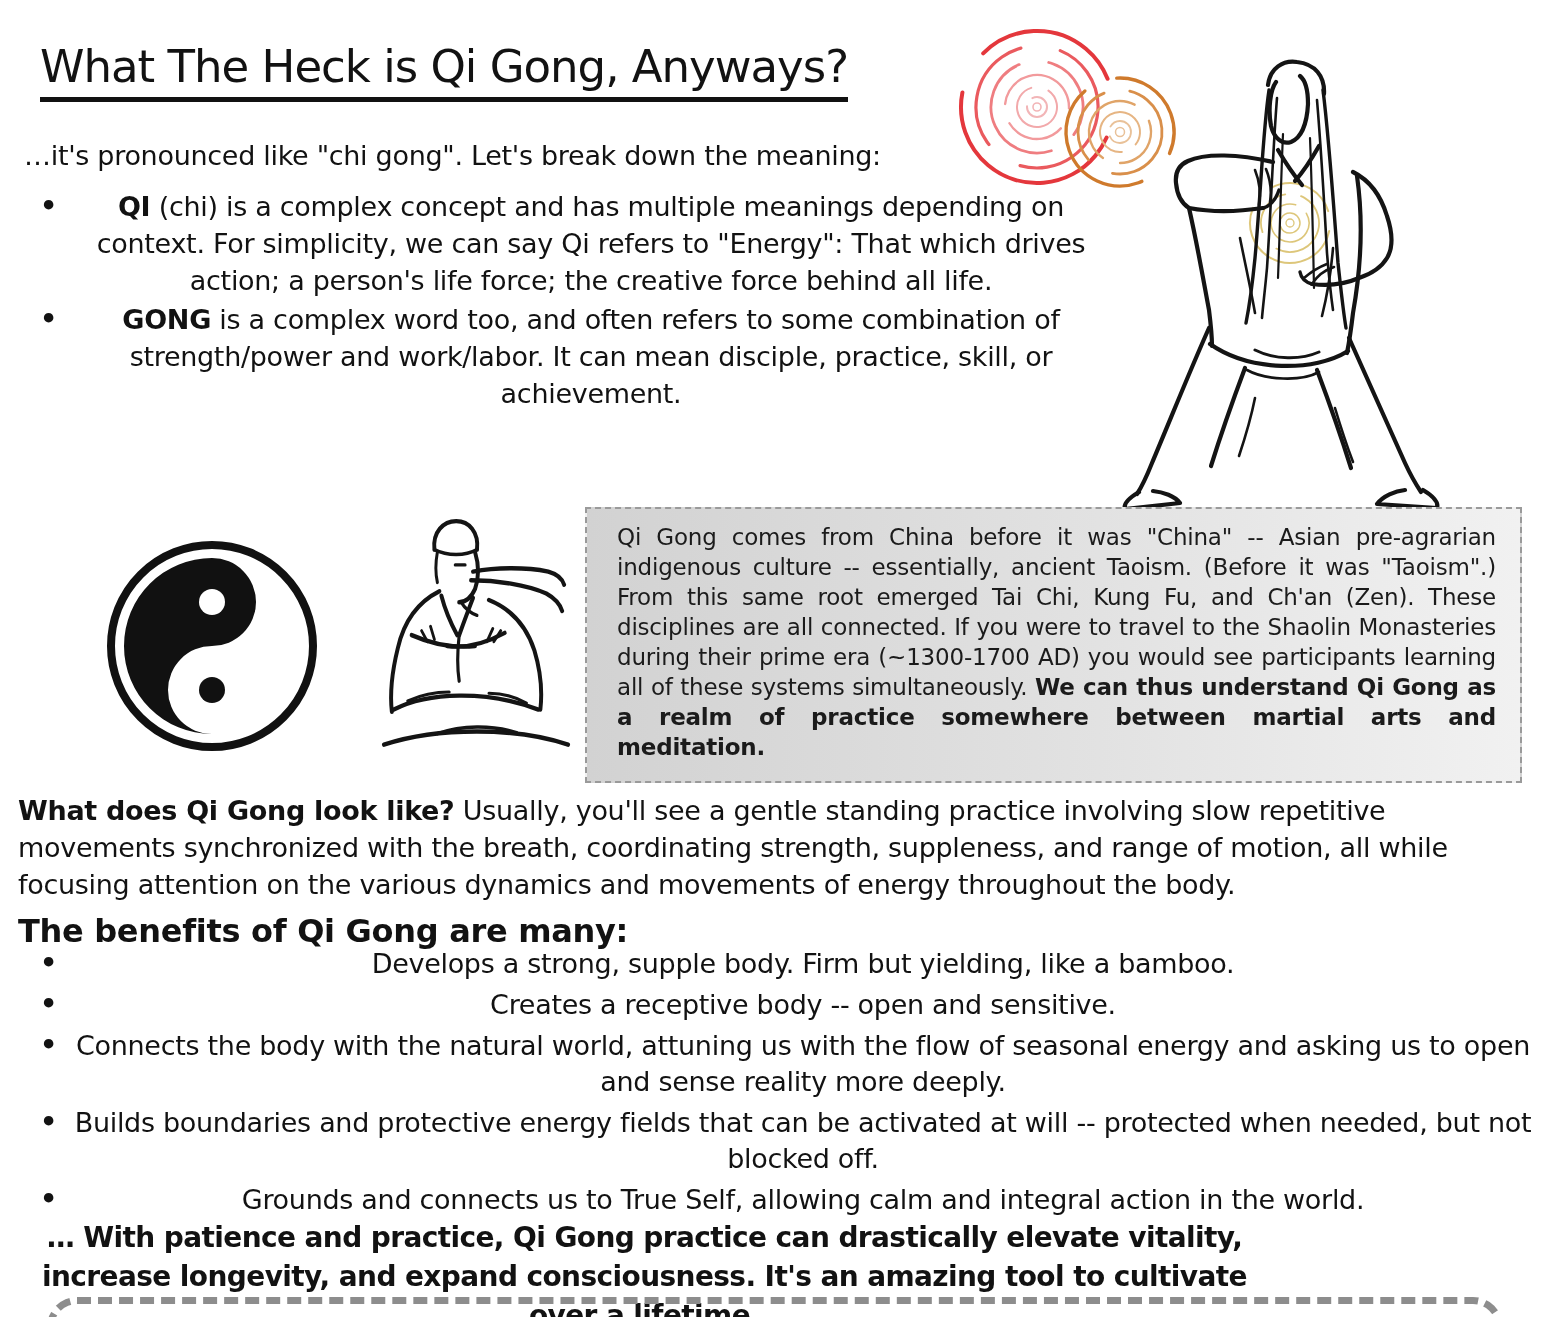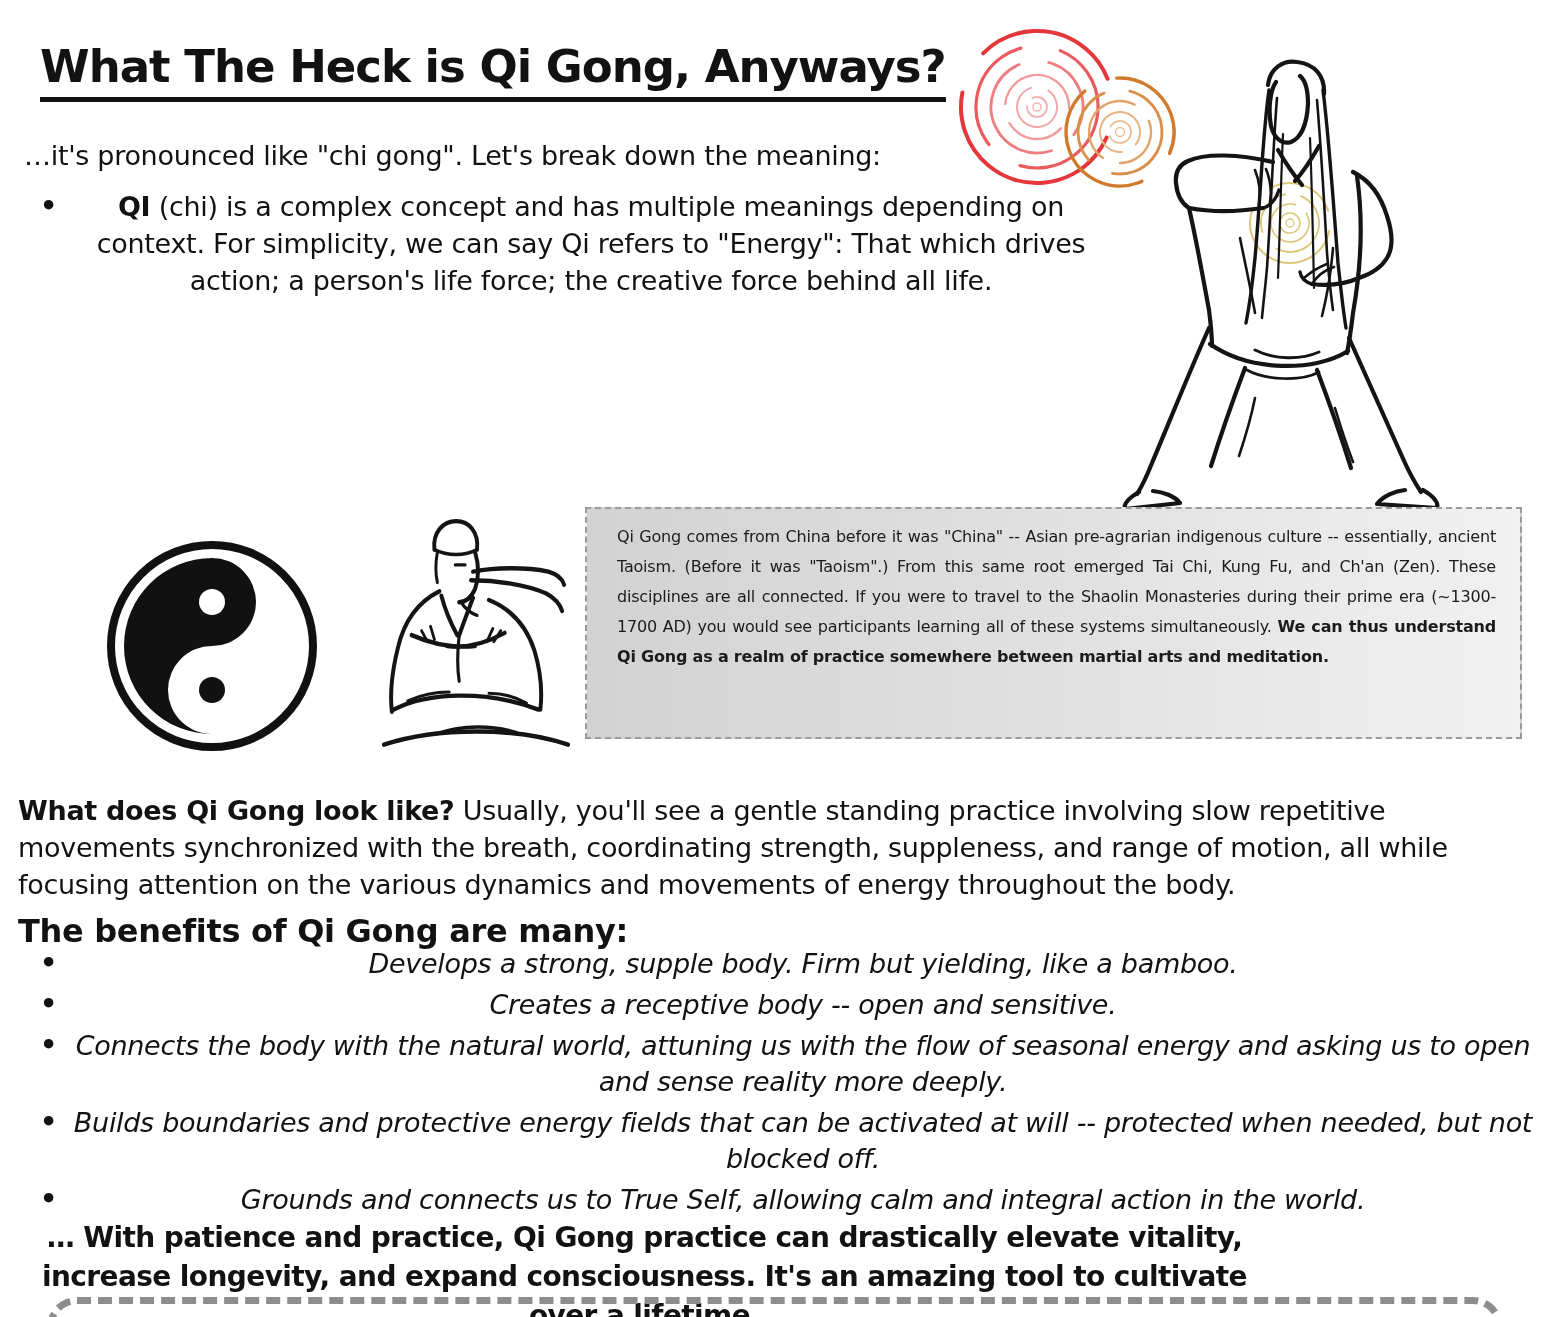--- a/index.html
+++ b/index.html
@@ -9,21 +9,21 @@
     overflow:hidden;
     background:#ffffff;
     color:#121212;
     font-family:"DejaVu Sans", sans-serif;
   }
   .abs{position:absolute;}
 
   
   .title{
     left:40px;top:40px;
-    font-size:45px;font-weight:bold;letter-spacing:-1px;
+    font-size:45px;font-weight:normal;letter-spacing:-1px;
     white-space:nowrap;
   }
   .title .underline{border-bottom:5px solid #111;padding-bottom:4px;}
 
   
   .intro{left:24px;top:140px;font-size:27px;letter-spacing:-0.3px;}
 
   
   .defs{left:22px;top:188px;width:1092px;}
   ul.plain{list-style:none;margin:0;padding:0;text-align:center;}
@@ -35,37 +35,37 @@
   }
   .defs li::before, .benefits li::before{
     content:"•";
     position:absolute;left:18px;top:-1px;
     font-size:27px;font-weight:bold;
   }
   .bold{font-weight:bold;}
 
   
   .history-box{
-    left:585px;top:507px;width:937px;height:232px;
+    left:585px;top:507px;width:937px;height:276px;
     box-sizing:border-box;
     border:2px dashed #9a9a9a;
     background:linear-gradient(90deg,#d2d2d2 0%,#e2e2e2 55%,#f1f1f1 100%);
     padding:13px 24px 12px 30px;
-    font-size:16px;line-height:30px;letter-spacing:-0.2px;
+    font-size:23px;line-height:30px;letter-spacing:-0.2px;
     text-align:justify;color:#1b1b1b;
     overflow:hidden;
   }
 
   
   .looklike{left:18px;top:792px;width:1508px;font-size:27px;line-height:37px;letter-spacing:-0.3px;}
 
   
   .benefits-heading{left:18px;top:912px;font-size:32px;font-weight:bold;letter-spacing:-0.3px;}
   .benefits{left:22px;top:946px;width:1516px;}
-  .benefits li{line-height:36px;margin-bottom:5px;font-style:italic;}
+  .benefits li{line-height:36px;margin-bottom:5px;}
 
   
   .closing{
     left:0;top:1218px;width:1289px;
     box-sizing:border-box;padding:0 14px;
     text-align:center;
     font-size:28px;font-weight:bold;line-height:39px;letter-spacing:-0.6px;
   }
 
   
@@ -91,20 +91,23 @@
 <div class="abs title">
   <span class="underline">What The Heck is Qi Gong, Anyways?</span>
 </div>
 
 <div class="abs intro">…it's pronounced like "chi gong". Let's break down the meaning:</div>
 
 <div class="abs defs">
   <ul class="plain">
     <li>
       <span class="bold">QI</span><span> (chi) is a complex concept and has multiple meanings depending on context. For simplicity, we can say Qi refers to "Energy": That which drives action; a person's life force; the creative force behind all life.</span>
+    </li>
+    <li>
+      <span class="bold">GONG</span><span> is a complex word too, and often refers to some combination of strength/power and work/labor. It can mean disciple, practice, skill, or achievement.</span>
     </li>
   </ul>
 </div>
 
 <svg class="abs spiral-red" width="170" height="170" viewBox="0 0 170 170">
   <g fill="none" stroke-linecap="round">
     <circle cx="85" cy="85" r="76" stroke="#e4373c" stroke-width="4" stroke-dasharray="200 45 150 60" transform="rotate(40 85 85)"></circle>
     <circle cx="85" cy="85" r="61" stroke="#ea5a5e" stroke-width="3.2" stroke-dasharray="150 38 120 40" transform="rotate(-35 85 85)"></circle>
     <circle cx="85" cy="85" r="46" stroke="#ef7d80" stroke-width="2.8" stroke-dasharray="110 30 90 28" transform="rotate(110 85 85)"></circle>
     <circle cx="85" cy="85" r="32" stroke="#f29a9c" stroke-width="2.4" stroke-dasharray="85 22 60 20" transform="rotate(210 85 85)"></circle>

